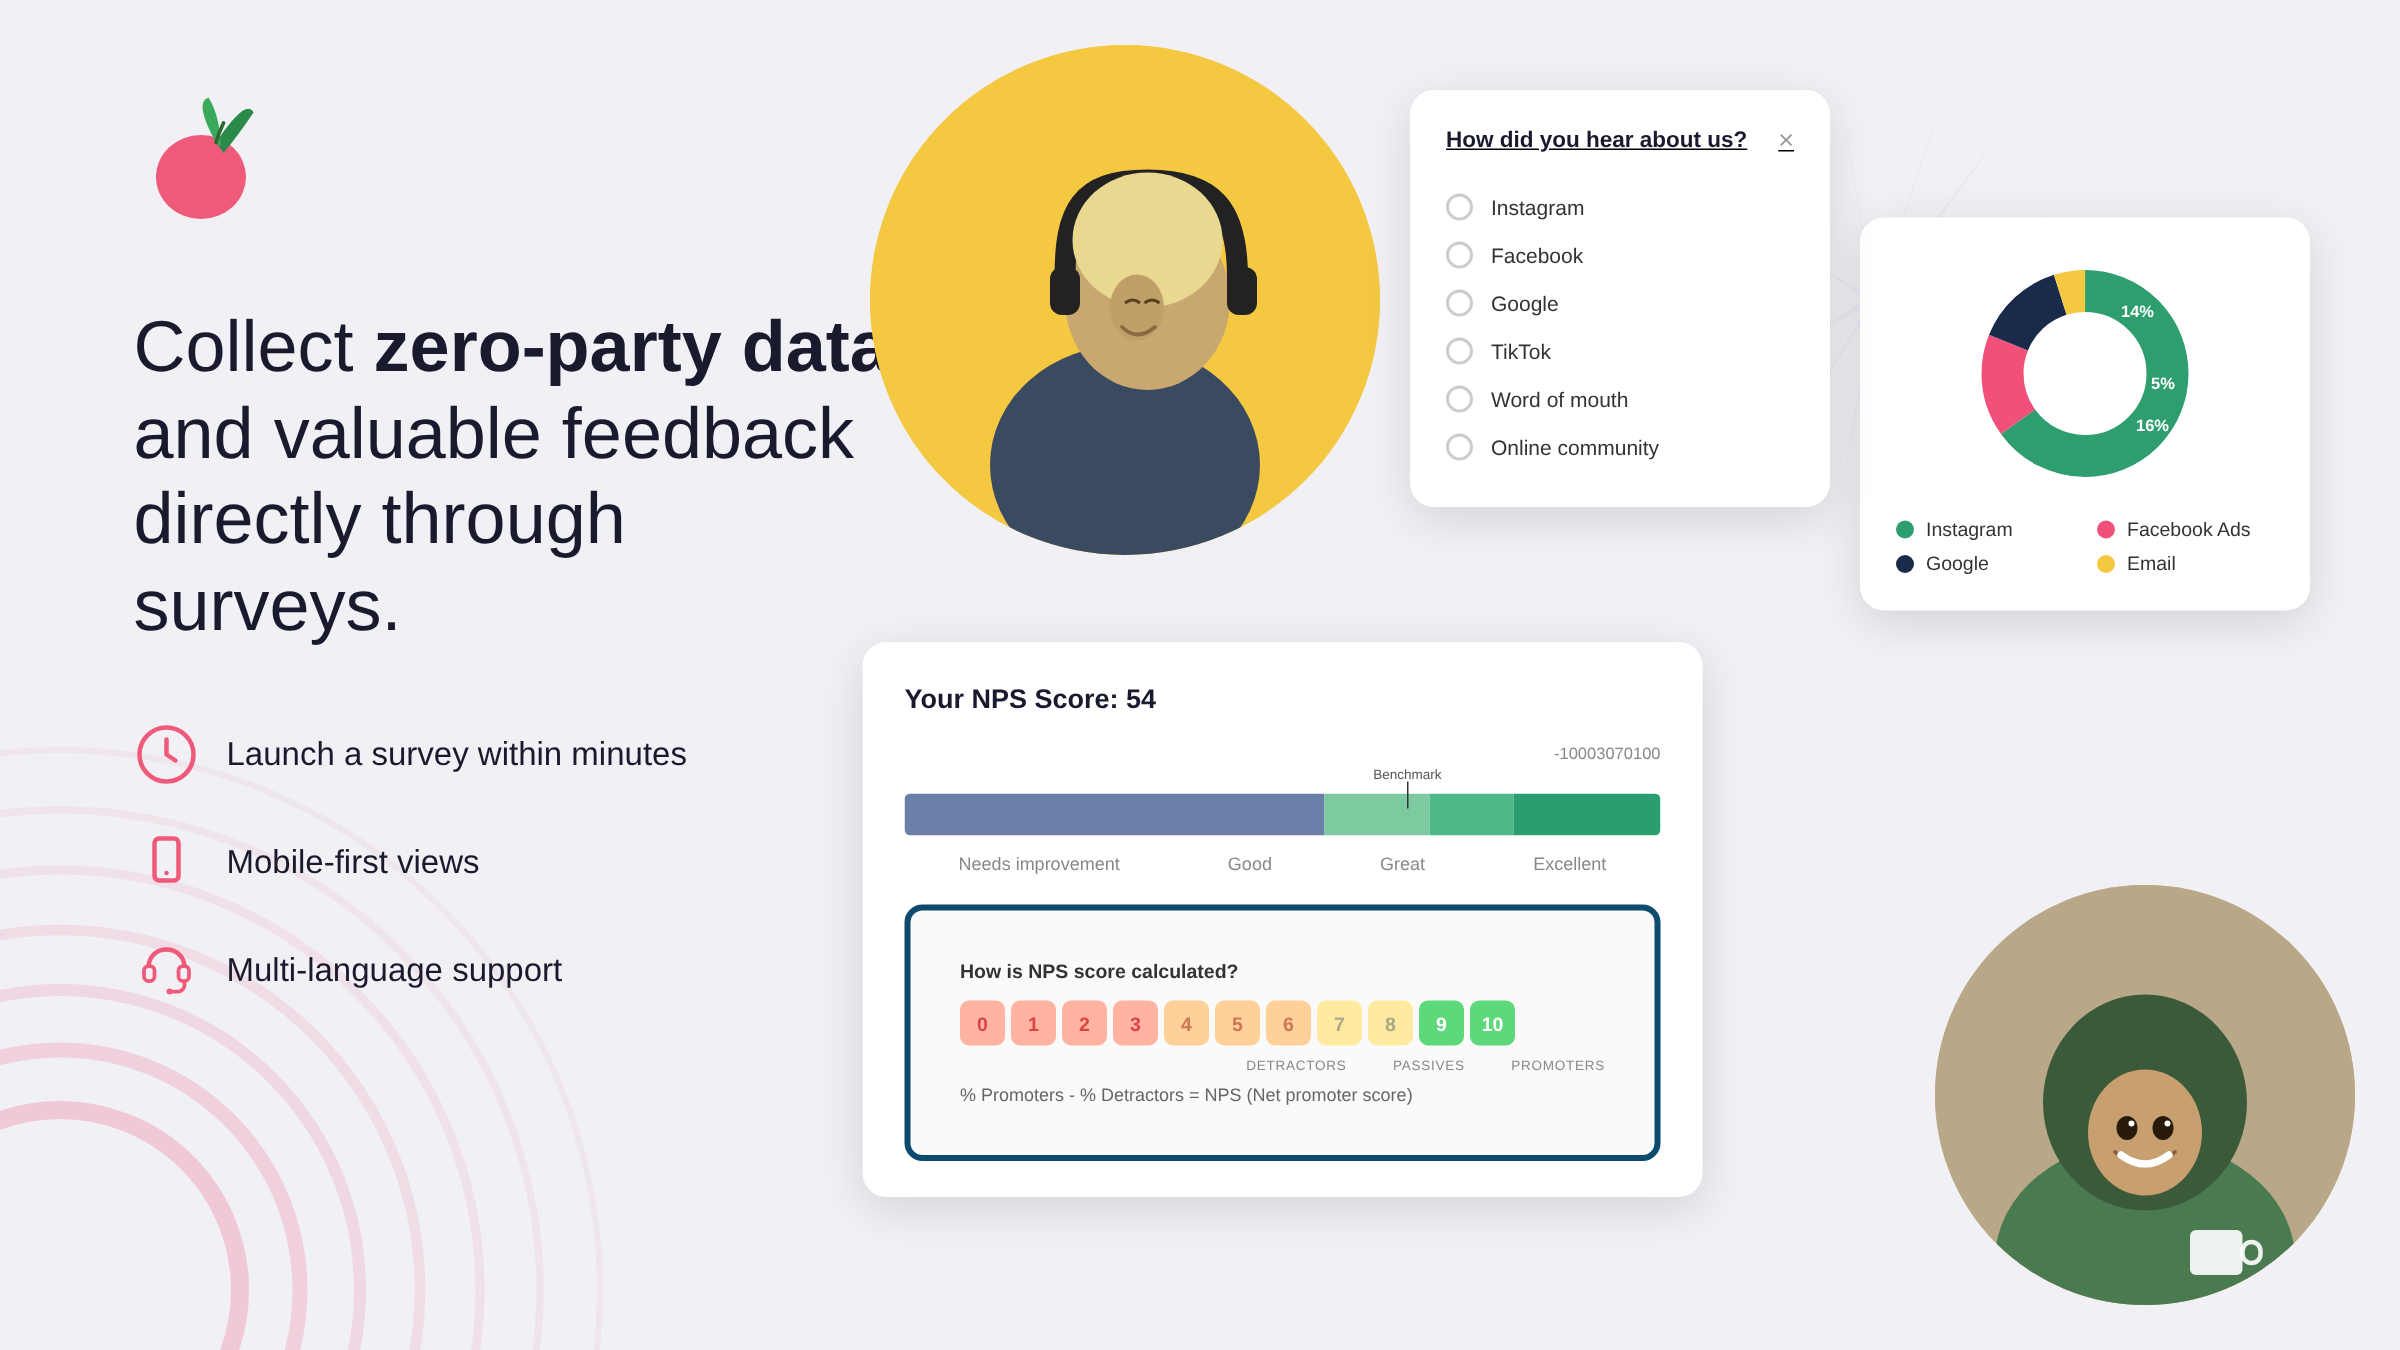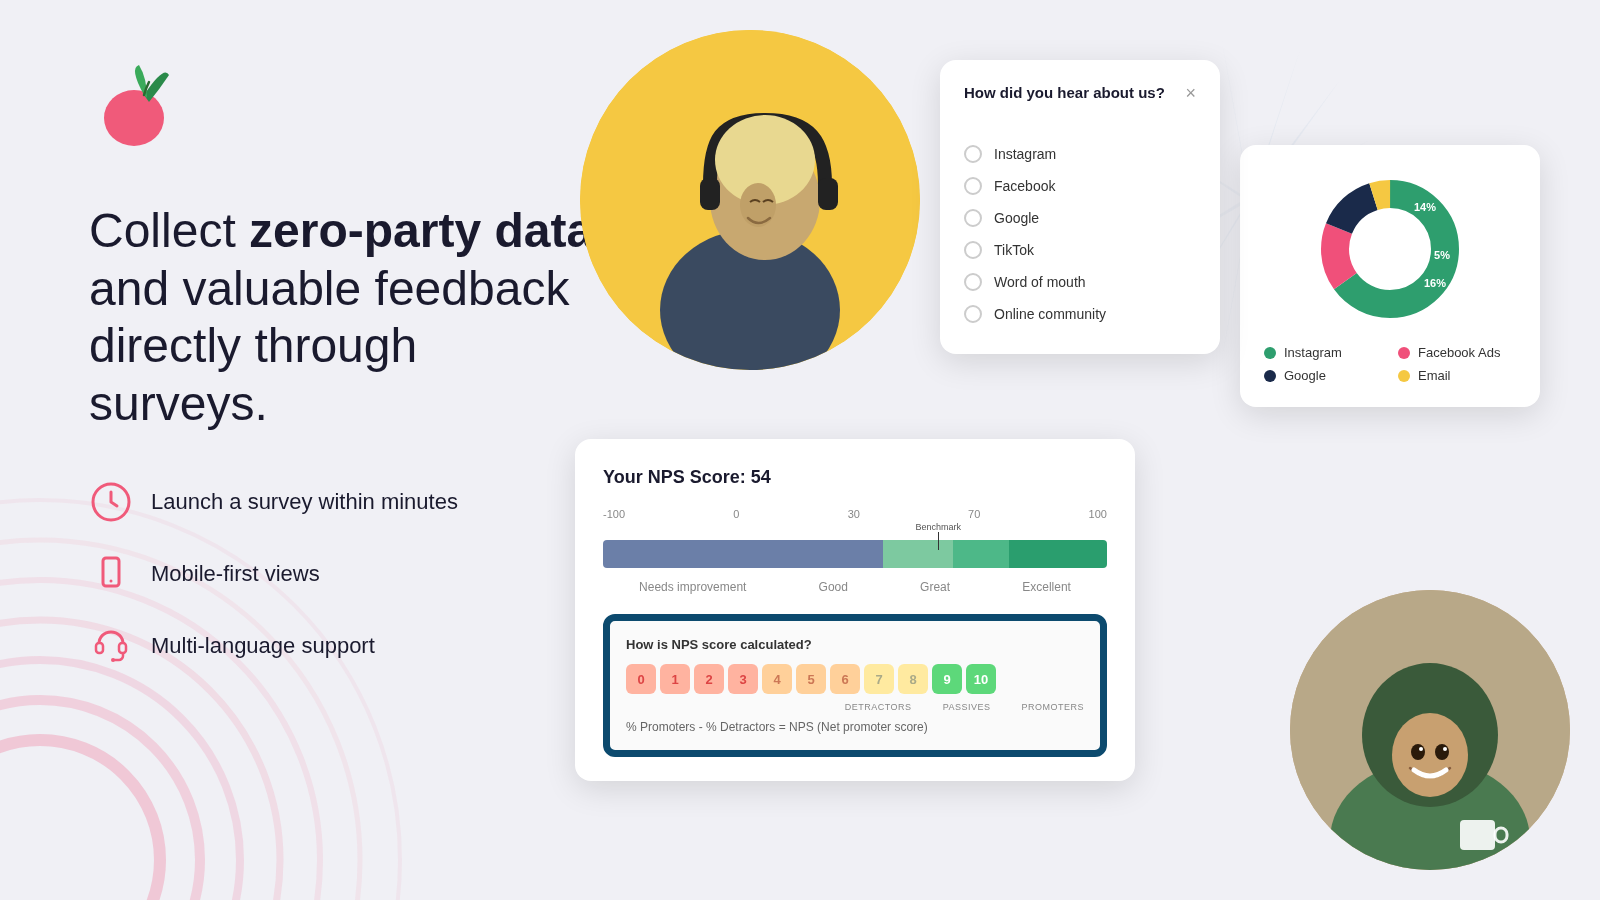--- a/index.html
+++ b/index.html
@@ -94,22 +94,23 @@
       background: white;
       border-radius: 16px;
       padding: 24px;
       box-shadow: 0 8px 32px rgba(0,0,0,0.12);
       z-index: 10;
     }
 
     .survey-card-header {
       display: flex;
       justify-content: space-between;
-      align-items: flex-start;
-      margin-bottom: 36px;
+      align-items: flex-end;
+      margin-bottom: 20px;
+      text-decoration: underline;
     }
 
     .survey-card-title {
       font-size: 15px;
       font-weight: 600;
       color: #1a1a2e;
     }
 
     .close-btn {
       font-size: 18px;
@@ -192,21 +193,21 @@
     .legend-dot {
       width: 12px;
       height: 12px;
       border-radius: 50%;
       flex-shrink: 0;
     }
 
     
     .nps-card {
       position: absolute;
-      top: 439px;
+      top: 428px;
       left: 575px;
       width: 560px;
       background: white;
       border-radius: 16px;
       padding: 28px 28px 24px 28px;
       box-shadow: 0 8px 32px rgba(0,0,0,0.12);
     }
 
     .nps-title {
       font-size: 18px;
@@ -236,23 +237,23 @@
       display: flex;
       justify-content: space-around;
       font-size: 12px;
       color: #888;
       margin-top: 8px;
       margin-bottom: 20px;
     }
 
     .nps-explainer {
       background: #fafafa;
-      border: 7px solid #0c4a6e;
+      border: 4px solid #0c4a6e;
       border-radius: 12px;
-      padding: 16px;
+      padding: 33px;
     }
 
     .nps-explainer-title {
       font-size: 13px;
       font-weight: 600;
       color: #333;
       margin-bottom: 12px;
     }
 
     .nps-numbers {
@@ -481,21 +482,21 @@
       <span>Email</span>
     </div>
   </div>
 </div>
 
 <div class="nps-card">
   <div class="nps-title">Your NPS Score: 54</div>
 
   <div class="nps-bar-section">
     <div style="position:relative; margin-bottom:4px;">
-      <div style="display:flex; justify-content:space-between; font-size:11px; color:#888; margin-bottom:2px;">
+      <div style="display:flex; justify-content:flex-end; font-size:11px; color:#888; margin-bottom:2px;">
         <span>-100</span>
         <span>0</span>
         <span>30</span>
         <span>70</span>
         <span>100</span>
       </div>
 
       <div style="position:relative; height:50px;">
         <div style="position:absolute; left:62%; top:0; display:flex; flex-direction:column; align-items:center; z-index:2;">
           <span style="font-size:9px; color:#555; white-space:nowrap;">Benchmark</span>

